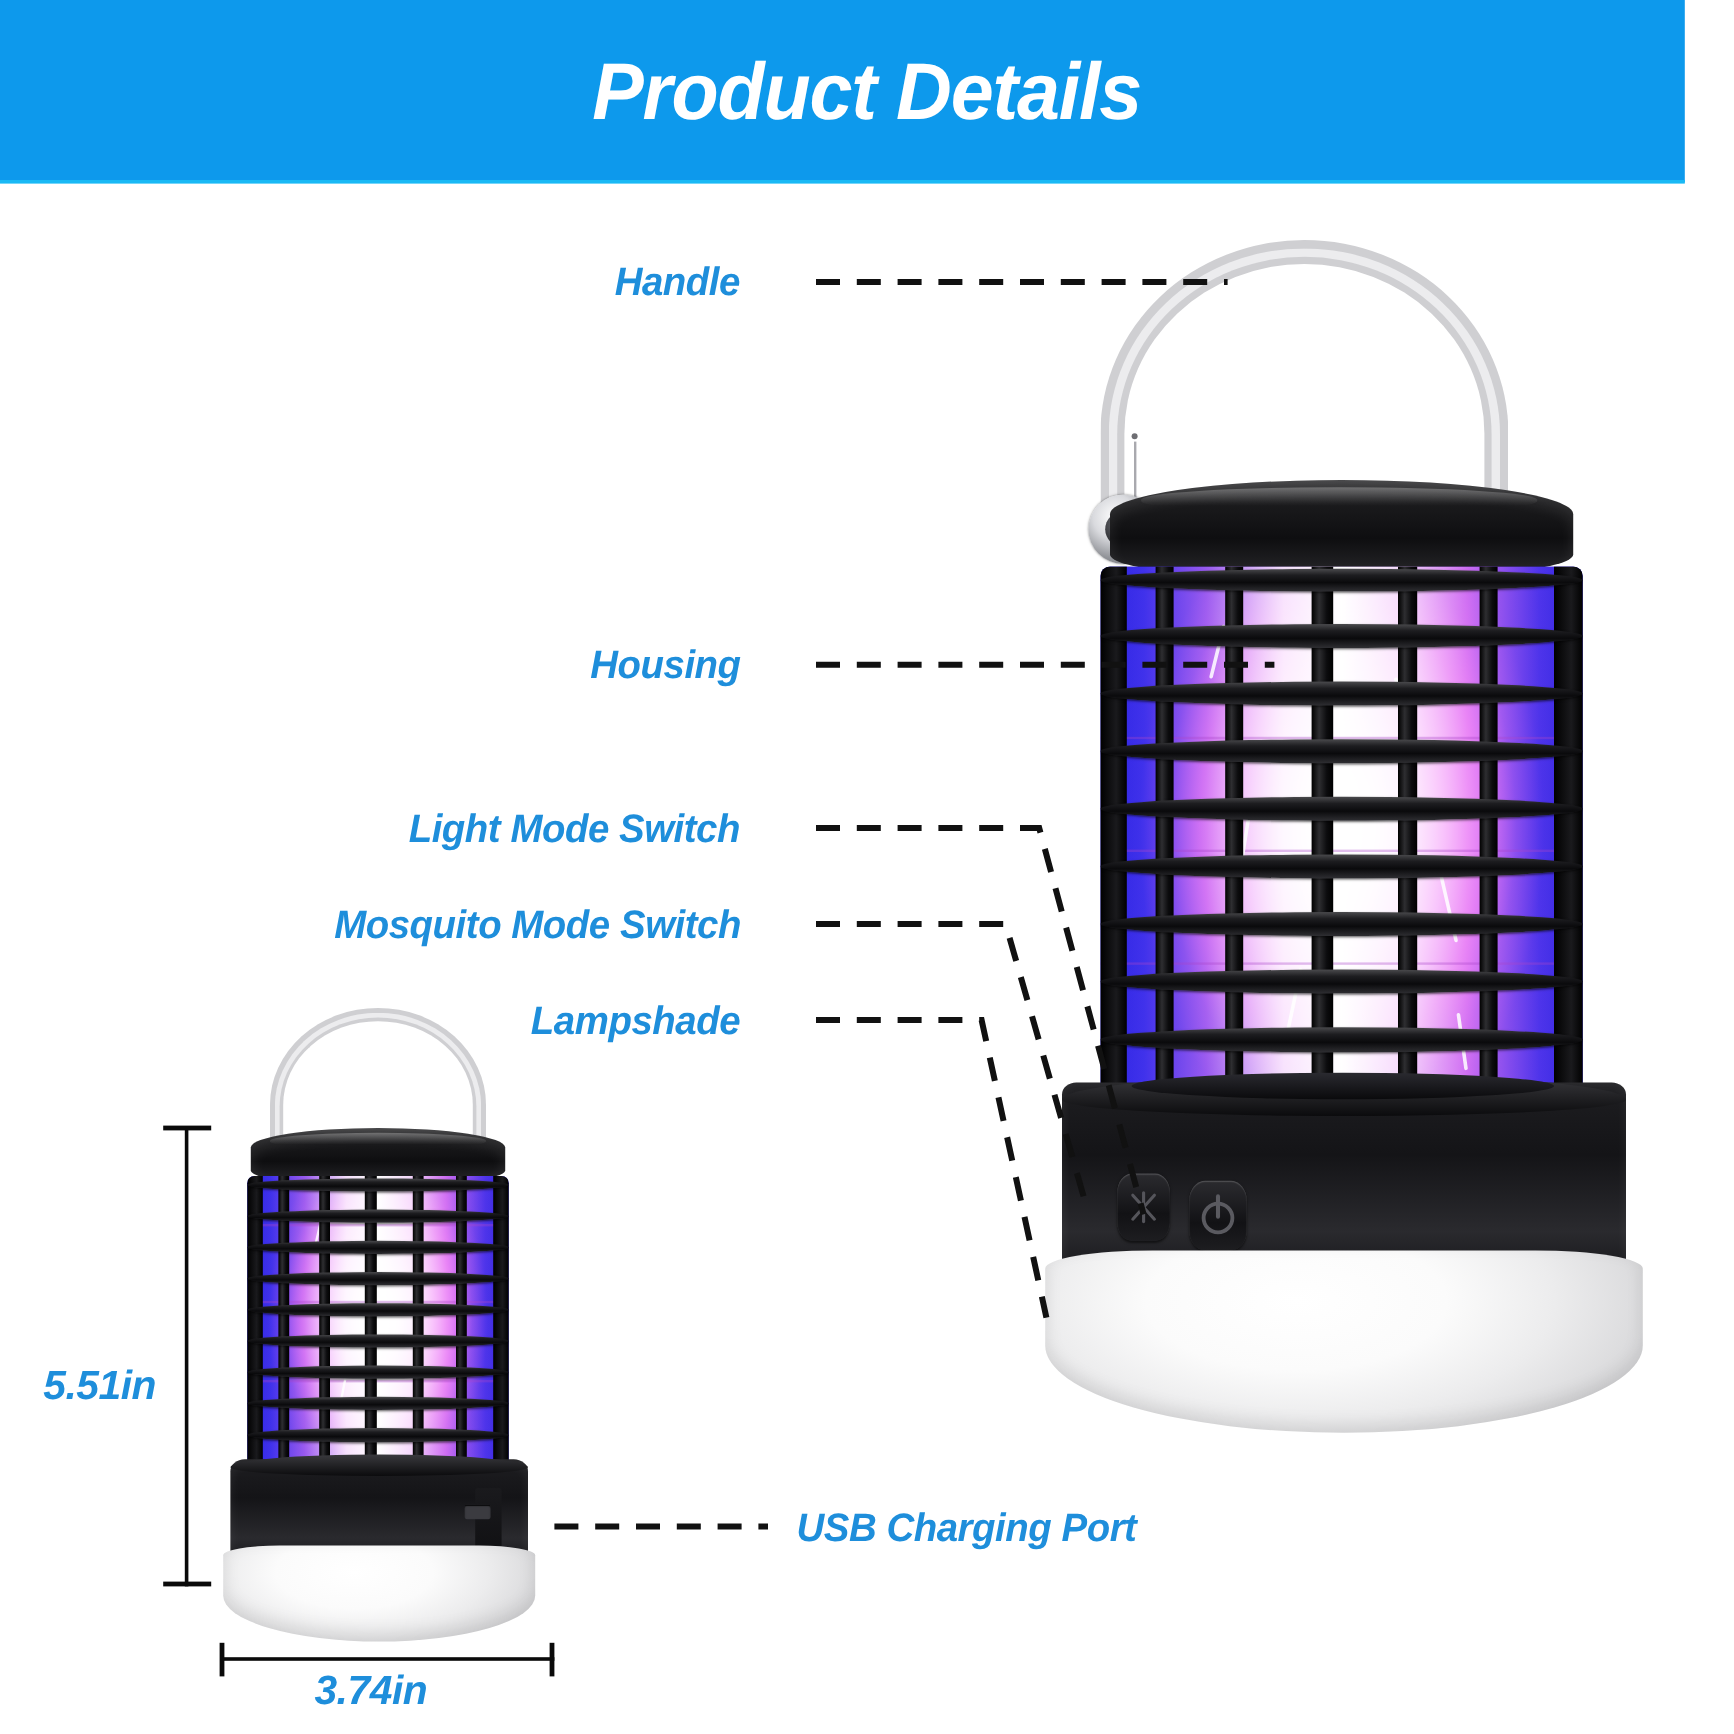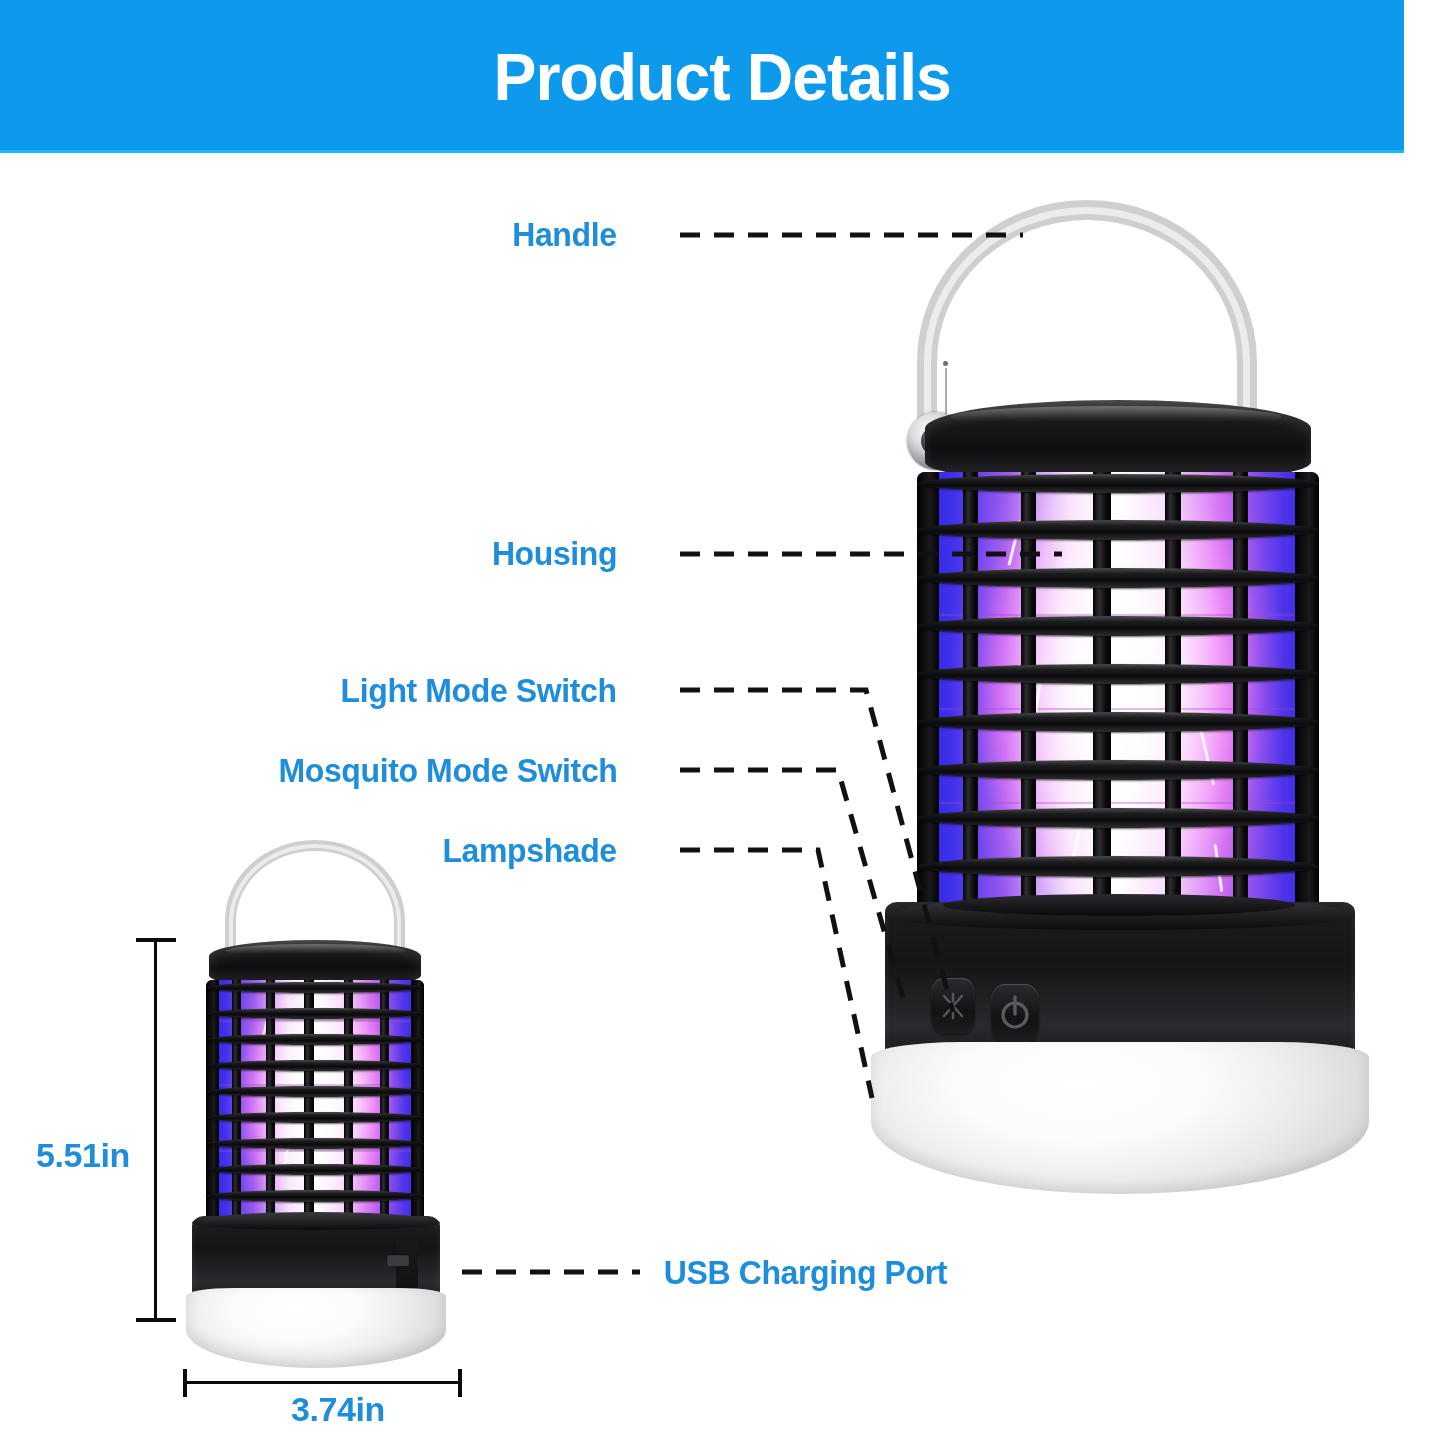--- a/index.html
+++ b/index.html
@@ -3,21 +3,21 @@
 <meta charset="utf-8">
 <style>
   html,body{margin:0;padding:0;}
   body{
     width:1445px;height:1445px;
     background:#ffffff;
     font-family:"Liberation Sans", sans-serif;
     overflow:hidden;
     position:relative;
   }
-  #root{position:relative;width:1404px;height:1445px;overflow:hidden;background:#fff;}
+  #root{position:relative;width:1404px;height:1445px;overflow:hidden;background:#fff;font-style:italic;}
 
   
   .header{
     position:absolute;left:0;top:0;width:1445px;height:152px;
     background:#0d99ec;
     display:flex;align-items:center;justify-content:center;
     box-sizing:border-box;
   }
   .header-title{
     color:#ffffff;
@@ -301,21 +301,21 @@
   </div>
 
   <div class="label lbl-right" style="top:218px;">Handle</div>
   <div class="label lbl-right" style="top:537px;">Housing</div>
   <div class="label lbl-right" style="top:674px;">Light Mode Switch</div>
   <div class="label lbl-right" style="top:754px;">Mosquito Mode Switch</div>
   <div class="label lbl-right" style="top:834px;">Lampshade</div>
   <div class="label" style="left:655px;top:1256px;">USB Charging Port</div>
 
   <div class="dim-label" style="left:36px;top:1138px;">5.51in</div>
-  <div class="dim-label" style="left:291px;top:1392px;">3.74in</div>
+  <div class="dim-label" style="left:262px;top:1392px;">3.74in</div>
 
   <div class="dimline" style="left:154px;top:940px;width:3px;height:382px;"></div>
   <div class="dimline" style="left:136px;top:938px;width:40px;height:4px;"></div>
   <div class="dimline" style="left:136px;top:1318px;width:40px;height:4px;"></div>
 
   <div class="dimline" style="left:184px;top:1381px;width:278px;height:3px;"></div>
   <div class="dimline" style="left:183px;top:1369px;width:4px;height:28px;"></div>
   <div class="dimline" style="left:458px;top:1369px;width:4px;height:28px;"></div>
 
   <svg class="leaders" viewBox="0 0 1445 1445">

